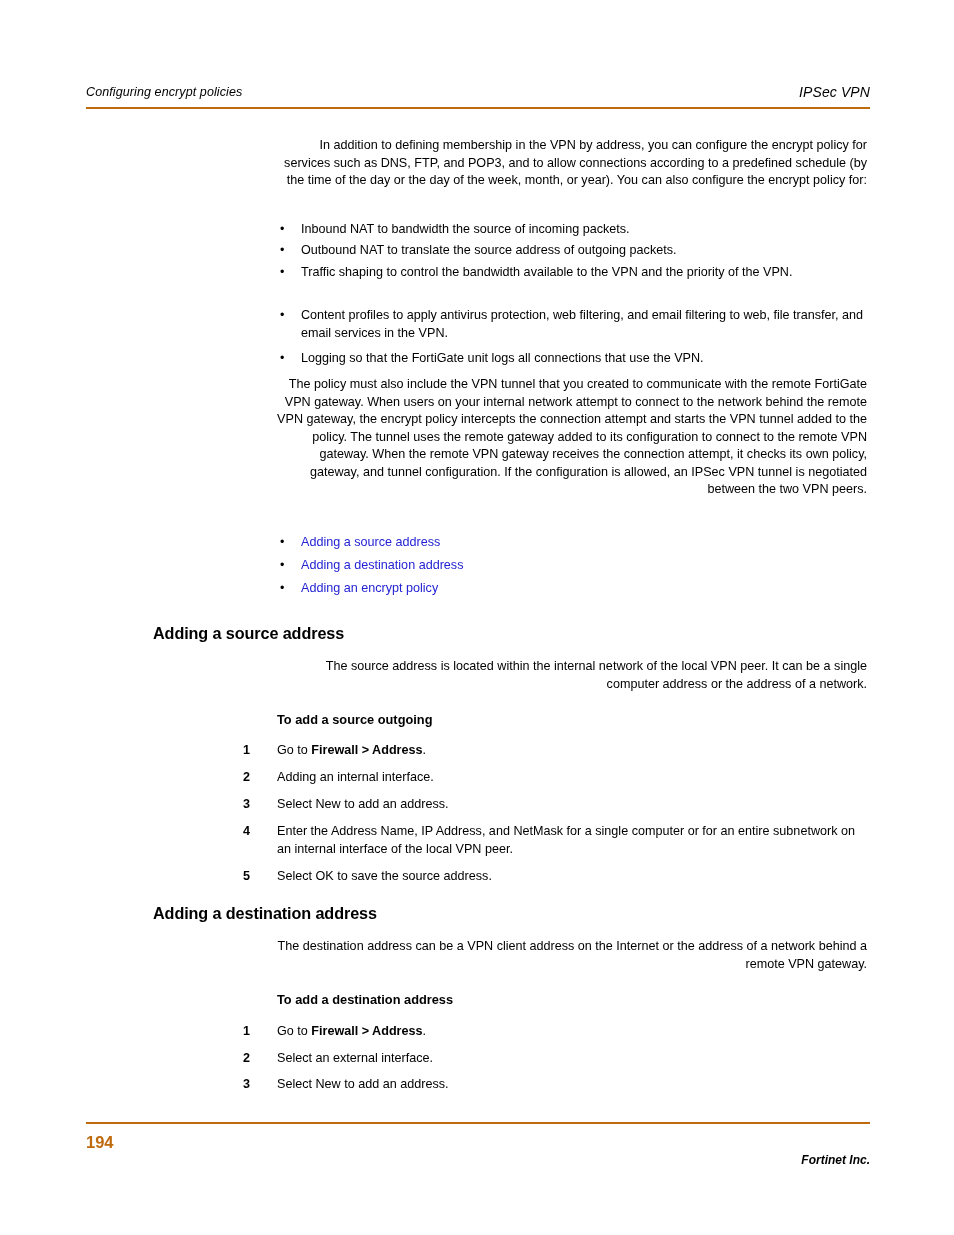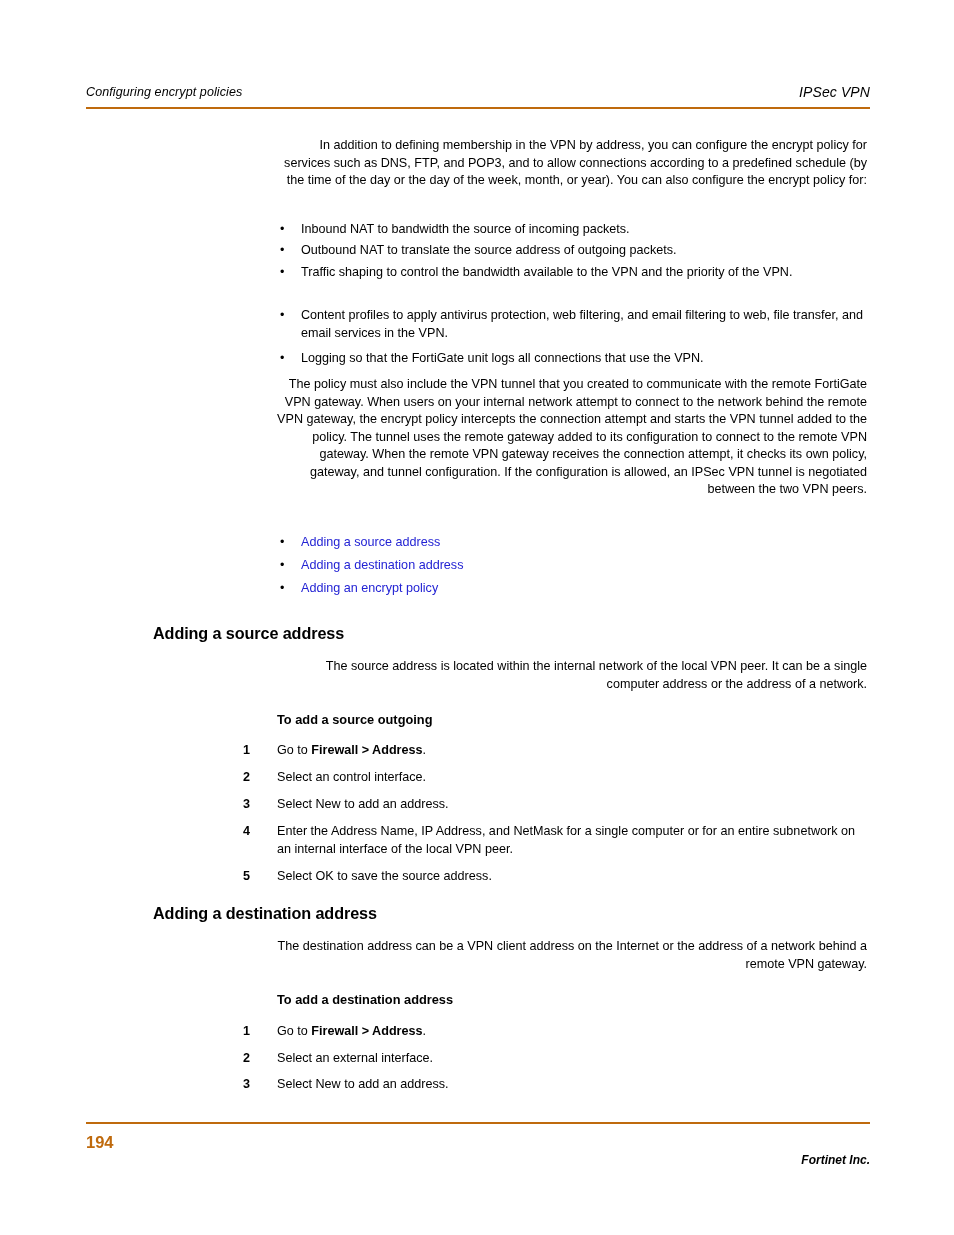--- a/index.html
+++ b/index.html
@@ -243,21 +243,21 @@
     <div class="body-text" style="top:658px;">The source address is located within the internal network of the local VPN peer. It can be a single computer address or the address of a network.</div>
 
     <div class="h3" style="top:711px;">To add a source outgoing</div>
 
     <div class="step-row" style="top:742px;">
       <span class="num">1</span>
       <span class="stext"><span>Go to </span><b class="strong">Firewall &gt; Address</b><span>.</span></span>
     </div>
     <div class="step-row" style="top:769px;">
       <span class="num">2</span>
-      <span class="stext">Select an control interface.</span>
+      <span class="stext">Adding an internal interface.</span>
     </div>
     <div class="step-row" style="top:796px;">
       <span class="num">3</span>
       <span class="stext">Select New to add an address.</span>
     </div>
     <div class="step-row" style="top:823px;">
       <span class="num">4</span>
       <span class="stext">Enter the Address Name, IP Address, and NetMask for a single computer or for an entire subnetwork on an internal interface of the local VPN peer.</span>
     </div>
     <div class="step-row" style="top:868px;">

